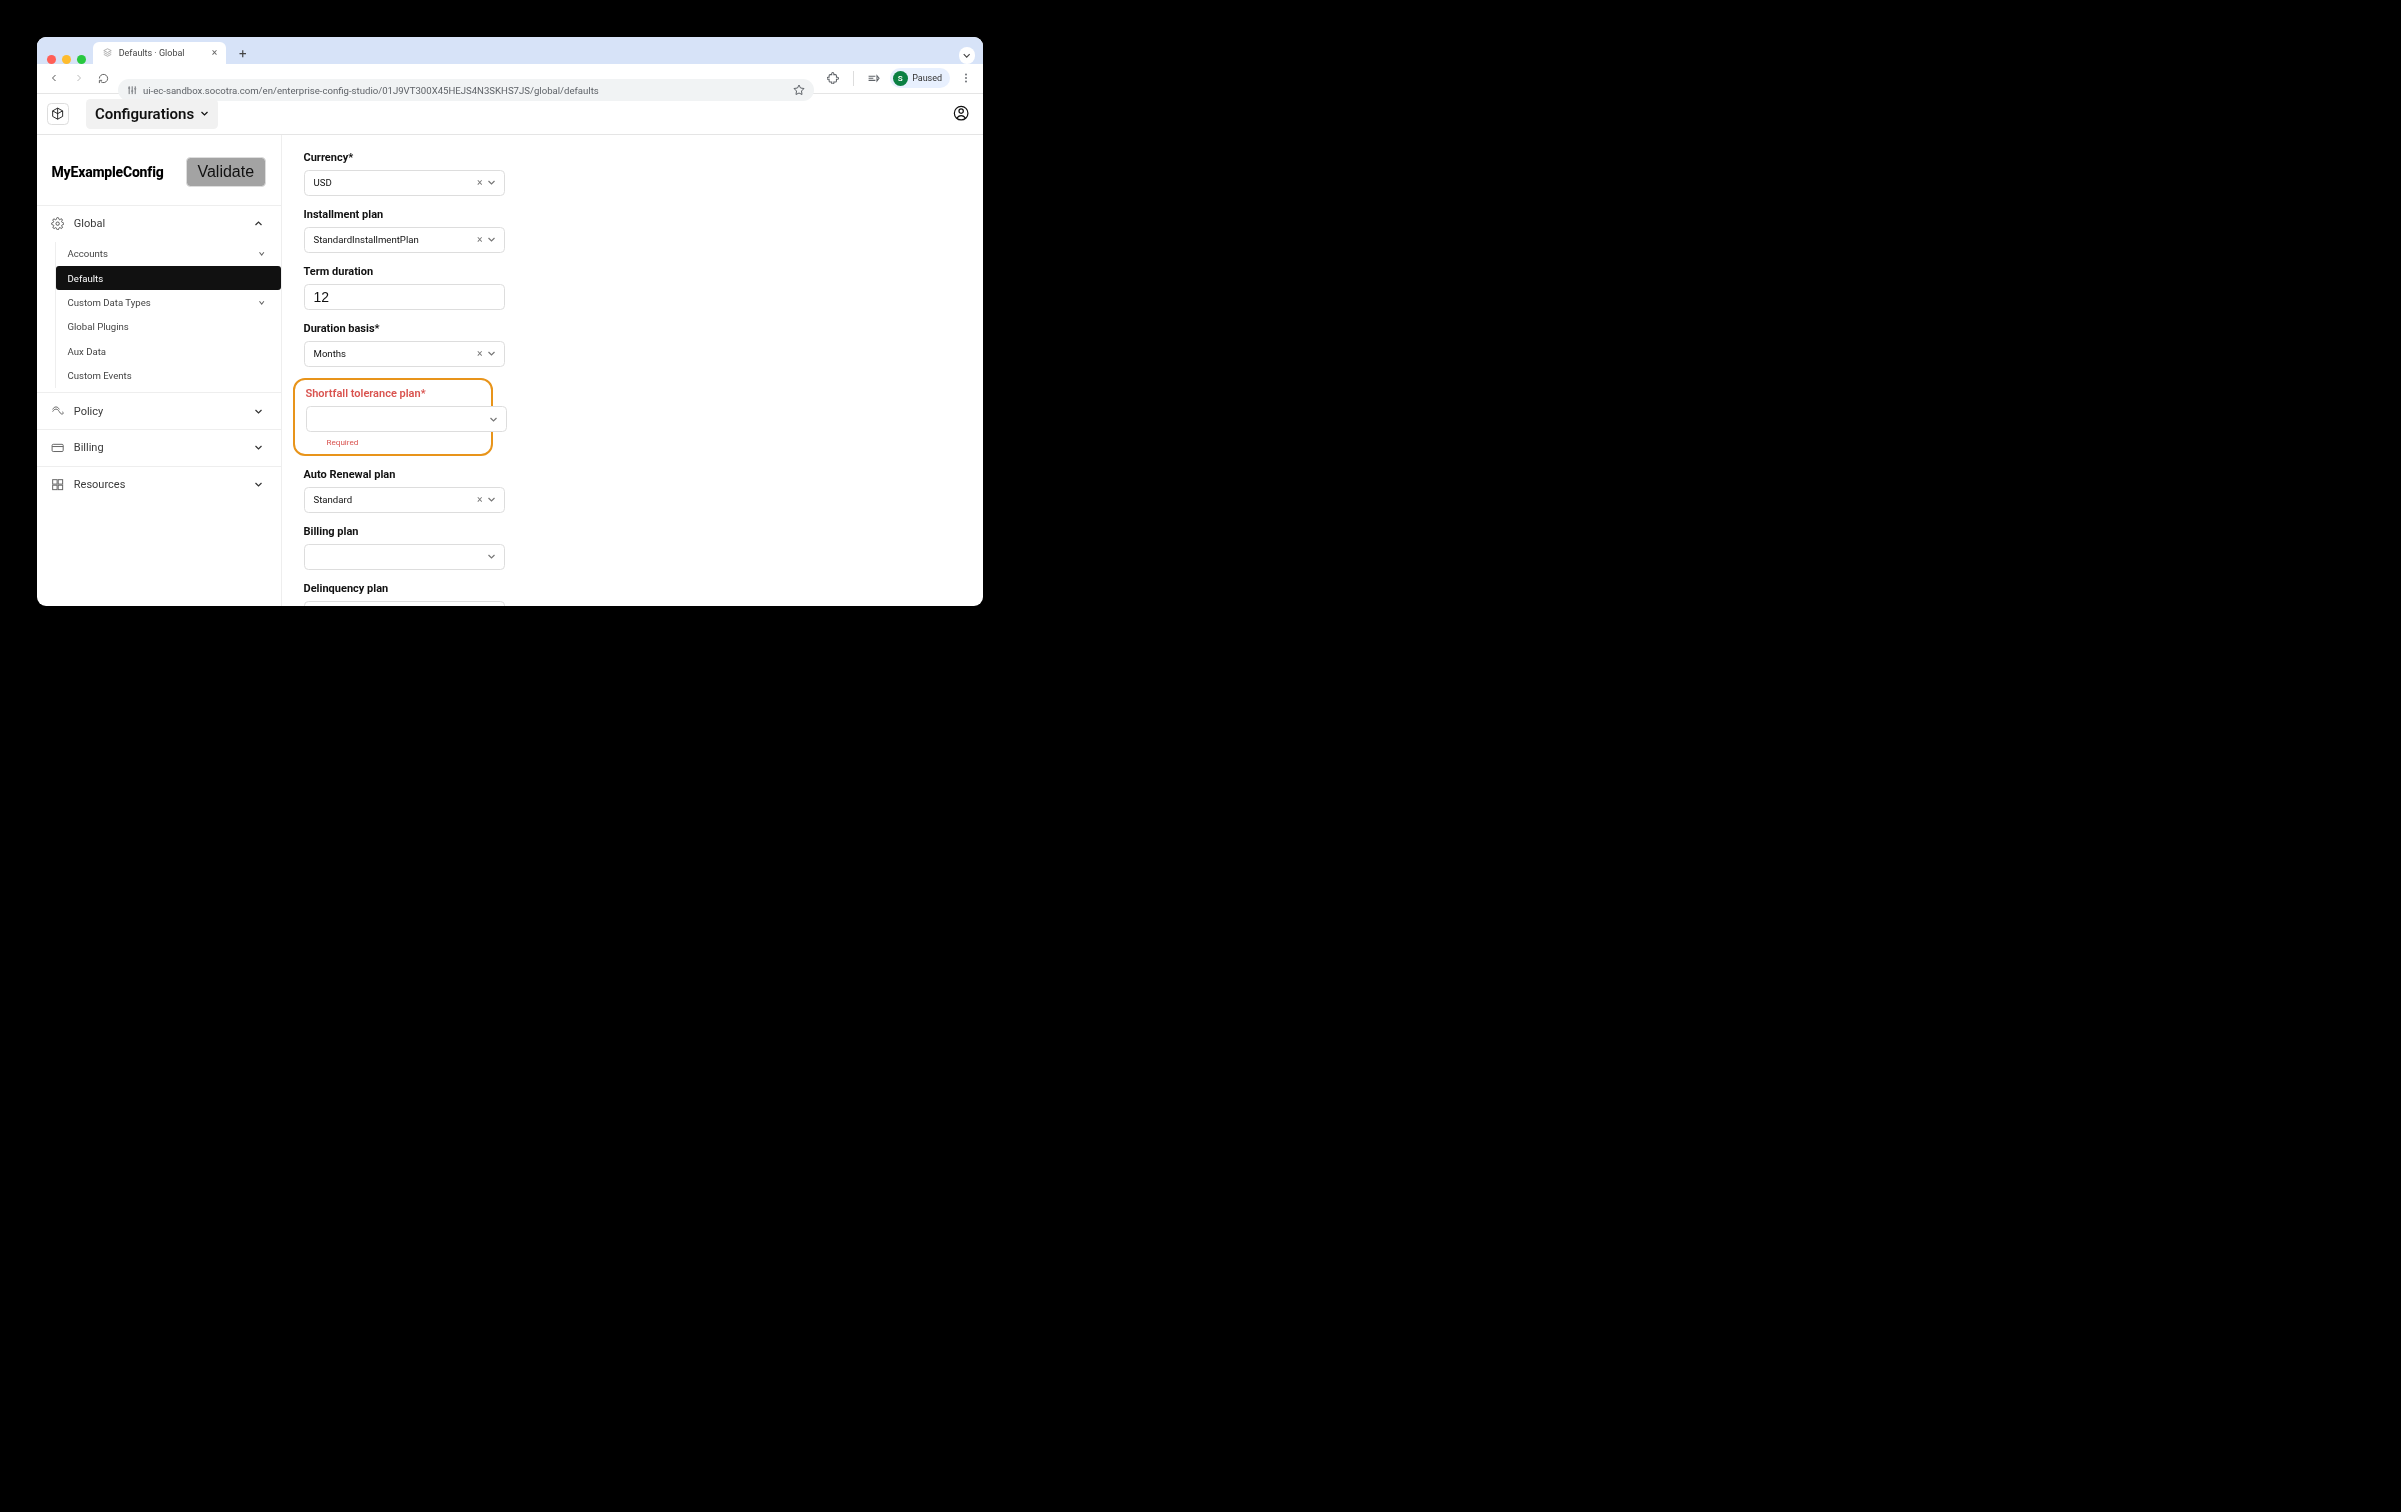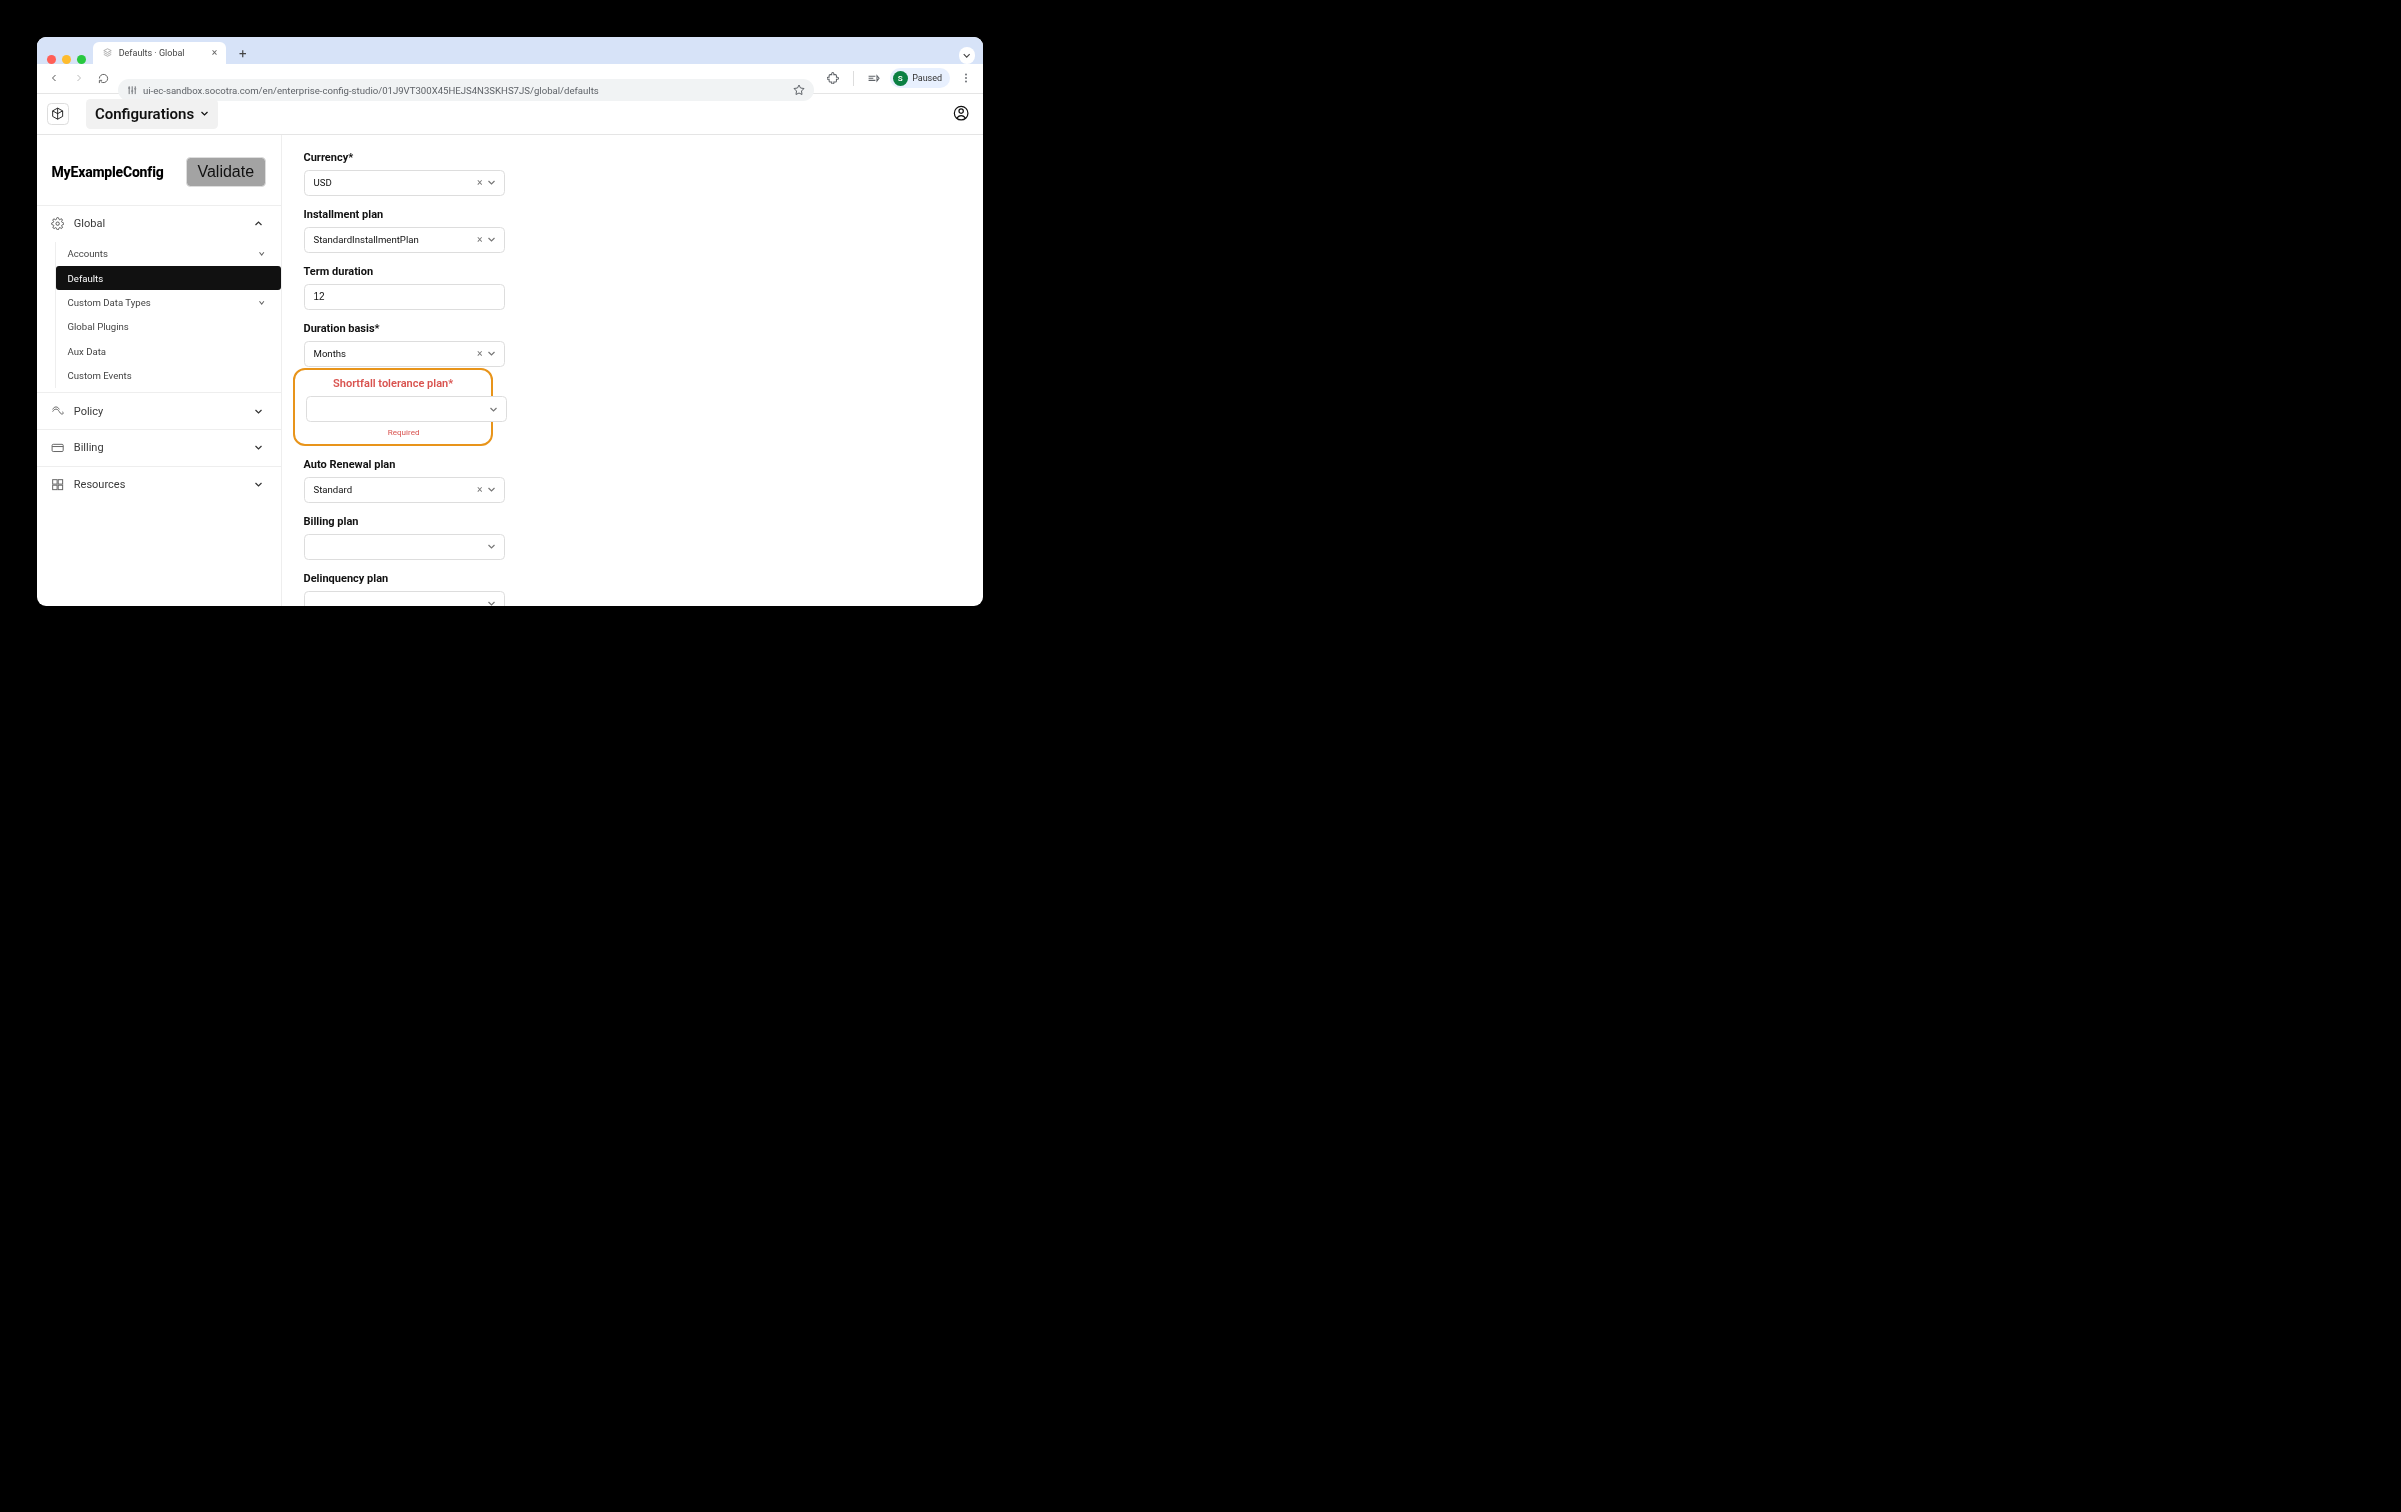--- a/index.html
+++ b/index.html
@@ -79,27 +79,27 @@
   .main { flex:1; overflow-y:auto; padding: 0 0 30px 0; display:flex;}
   .form-col { padding: 0 22px; flex:1; }
   .field { margin-top: 12px; }
   .field:first-child{ margin-top: 16.3px; }
   .field-label { font-size:11px; font-weight:700; color:#111; margin-bottom:6px; display:block;}
   .field-label.err { color:#d9534f; font-weight:600;}
   .select, .text-input {
     width: 201px; height:26px; border:0.7px solid #ddd; border-radius:4.4px; background:#fff;
     display:flex; align-items:center; padding:0 6px 0 9px; font-size:9.6px; color:#111;
   }
-  .text-input input { border:none; outline:none; width:100%; font-size:10px; color:#111; background:transparent;}
+  .text-input input { border:none; outline:none; width:100%; font-size:14px; color:#111; background:transparent;}
   .select-val { flex:1; }
   .select-x { color:#777; cursor:pointer; padding:0 3px; font-size:10.4px;}
   .select-caret { color:#777; padding:0 1.5px;}
   .highlight-box {
     border: 2.2px solid #e8941a; border-radius:12px; padding: 7.4px 10.4px 7.4px 10.4px;
-    width: 200px; margin-left:-10.4px; margin-top:1px;text-align:center;
+    width: 200px; margin-left:-10.4px; margin-top:11px;
   }
   .highlight-box .select{ width: 201px;}
   .err-msg { font-size:8.1px; color:#d9534f; margin-top:4.4px;padding-left:21px;}
 
   svg { display:block; }
 </style>
 </head>
 <body>
 
 <div class="viewport">

